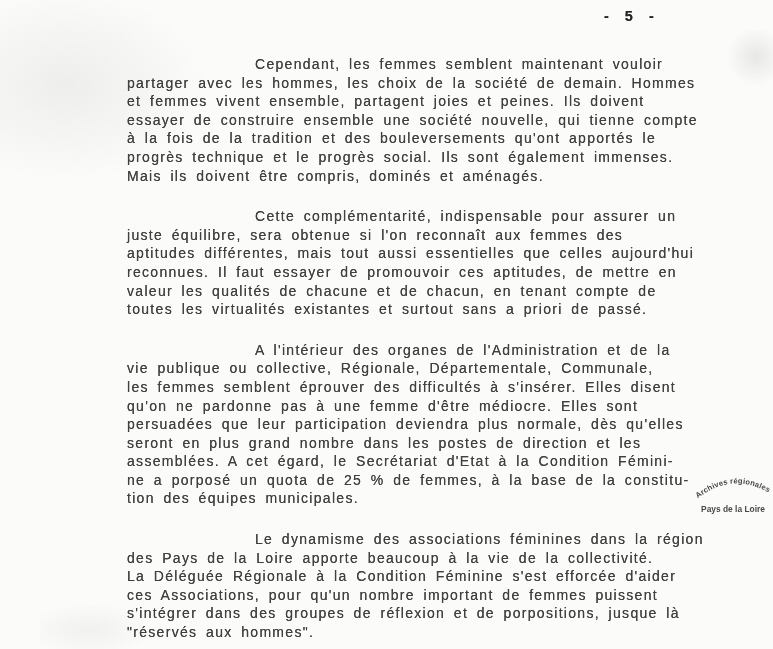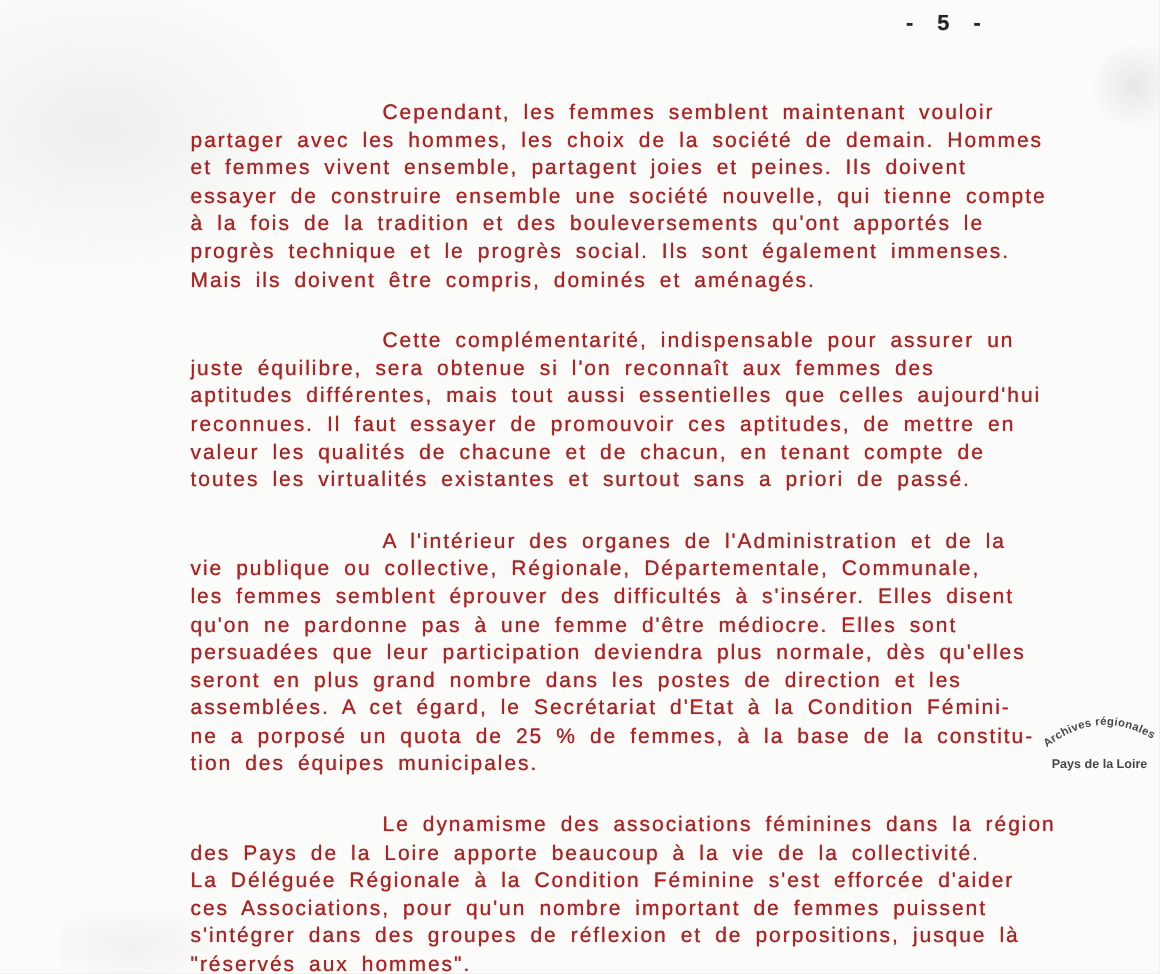--- a/index.html
+++ b/index.html
@@ -27,28 +27,28 @@
     color: #252525;
     text-shadow: 0 0 0.5px rgba(25,25,25,0.65);
   }
   .text-column {
     position: absolute;
     left: 127px;
     top: 49px;
     width: 610px;
   }
   .para {
-    margin: 16px 0 22px 0;
+    margin: 6px 0 22px 0;
     font-size: 14px;
     line-height: 18.6px;
     letter-spacing: 1.3px;
     word-spacing: 3.5px;
     white-space: pre;
     text-indent: 128px;
-    color: #b91c1c;
+    color: #404040;
     text-shadow: 0 0 0.6px rgba(25,25,25,0.7);
   }
   .stamp {
     position: absolute;
     left: 694px;
     top: 470px;
     width: 80px;
     height: 52px;
     opacity: 0.88;
   }

